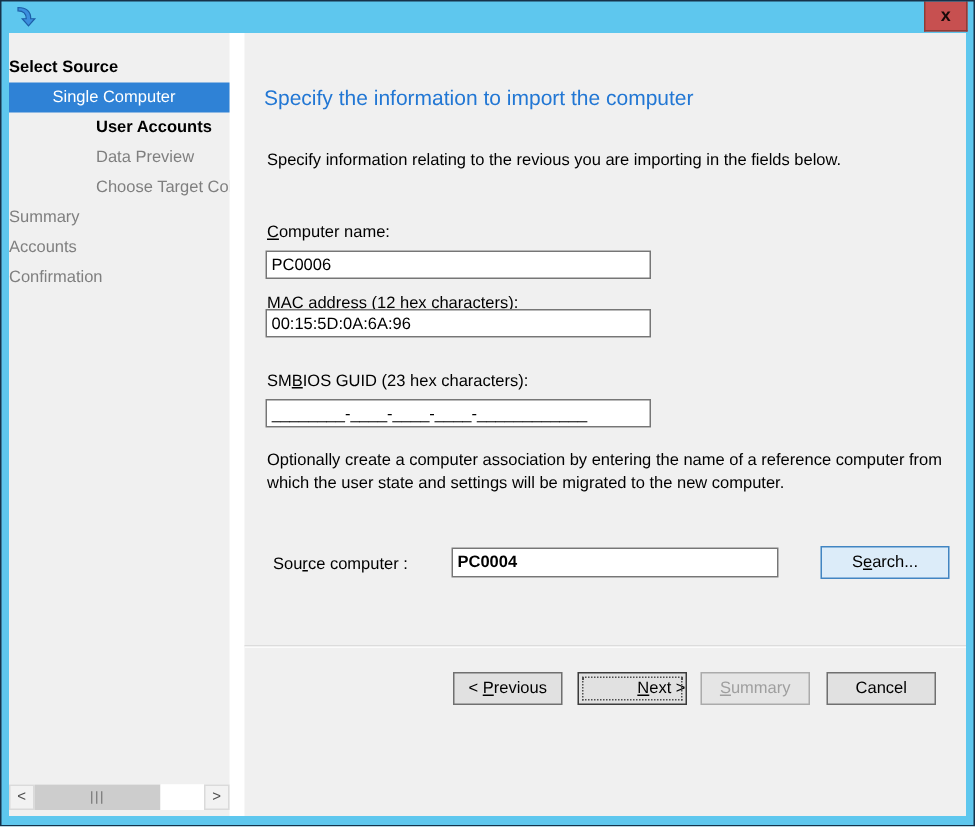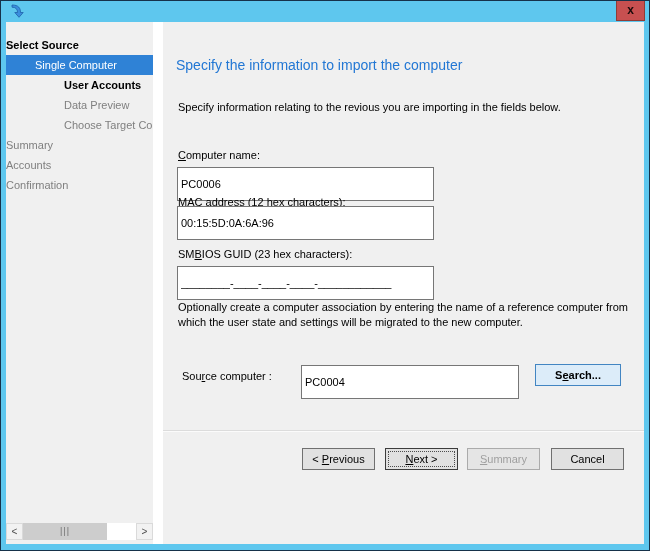--- a/index.html
+++ b/index.html
@@ -48,41 +48,41 @@
 
   
   .main { flex: 1; background: #f0f0f0; position: relative; font-size: 11px; color: #000; }
   .heading { position: absolute; left: 13px; top: 19px; font-size: 14px; color: #2277d4; margin-top: 16px; }
   .intro { position: absolute; left: 15px; top: 79px; }
 
   .flabel { position: absolute; left: 15px; }
   .mn { text-decoration: underline; }
   .tinput { position: absolute; left: 14px; width: 257px; height: 19px;
             border: 1px solid #767676; background: #fff; font-family: "Liberation Sans", sans-serif;
-            font-size: 11px; padding: 16px 3px; color: #000; }
+            font-size: 11px; padding: 1px 3px; color: #000; }
   .lbl-computer { top: 127px; } .in-computer { top: 145px; }
   .lbl-mac { top: 174px; }      .in-mac { top: 184px; }
   .lbl-guid { top: 226px; }     .in-guid { top: 244px; }
 
   .note { position: absolute; left: 15px; top: 278px; width: 466px; line-height: 15px; }
 
   .lbl-source { top: 348px; left: 19px; }
-  .in-source { top: 343px; left: 138px; width: 218px; height: 20px; }
-  .search-btn { position: absolute; left: 372px; top: 342px; width: 86px; height: 22px;
+  .in-source { top: 343px; left: 138px; width: 218px; height: 20px; font-weight: bold; }
+  .search-btn { position: absolute; left: 384px; top: 342px; width: 86px; height: 22px;
                 background: #dcecf9; border: 1px solid #4285c2; font-family: "Liberation Sans", sans-serif;
-                font-size: 11px; color: #000; cursor: pointer; font-weight: bold; }
+                font-size: 11px; color: #000; cursor: pointer; }
 
   .footer-divider { position: absolute; left: 0; right: 0; top: 408px;
                     border-top: 1px solid #dcdcdc; border-bottom: 1px solid #fbfbfb; }
 
   .btn { position: absolute; top: 426px; width: 73px; height: 22px; background: #e1e1e1;
          border: 1px solid #707070; font-family: "Liberation Sans", sans-serif; font-size: 11px;
          color: #000; cursor: pointer; }
   .btn-previous { left: 139px; }
-  .btn-next { left: 222px; border-color: #3c3c3c; outline: 1px dotted #4d4d4d; outline-offset: -4px; }
+  .btn-next { left: 222px; border-color: #3c3c3c; outline: 1px dotted #4d4d4d; outline-offset: -4px; text-align: right; }
   .btn-summary { left: 304px; border-color: #ababab; color: #9f9f9f; background: #e5e5e5; }
   .btn-cancel { left: 388px; }
 </style>
 </head>
 <body>
 
 <div class="window">
   <div class="outline"></div>
 
   <div class="titlebar">

